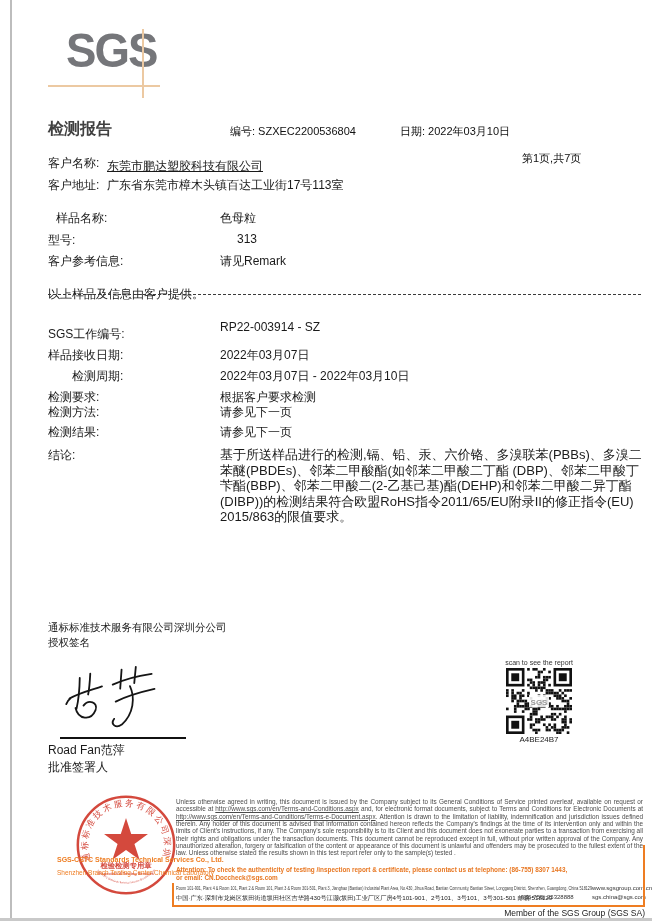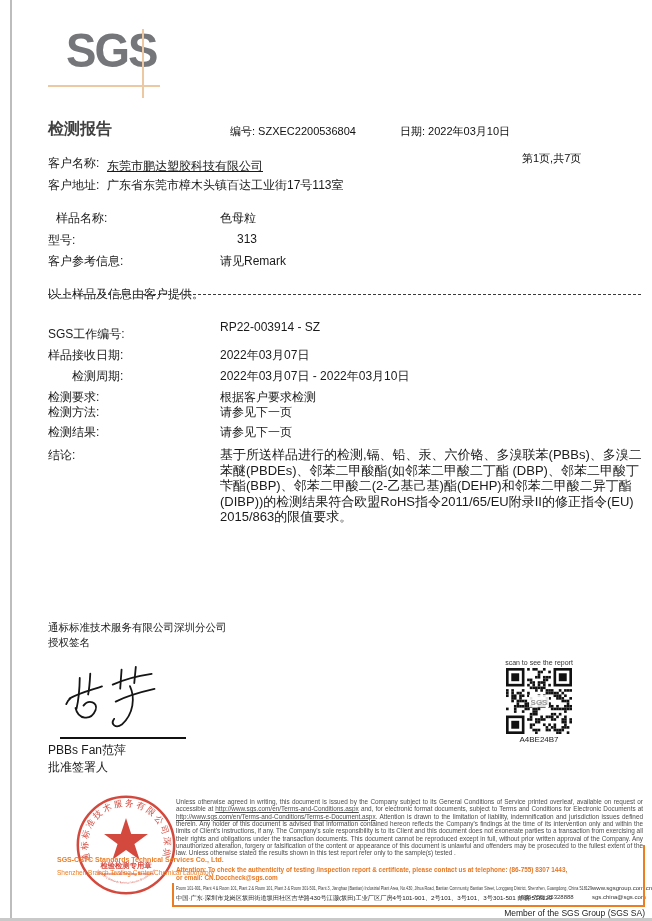--- a/index.html
+++ b/index.html
@@ -94,21 +94,21 @@
     <path d="M33,8 C32,16 31,24 29,31"></path>
     <path d="M14,45 C16,58 30,61 36,49 C40,40 29,36 23,43"></path>
     <path d="M57,22 C72,16 88,14 101,13"></path>
     <path d="M68,6 C67,13 66,20 65,27"></path>
     <path d="M84,4 C83,10 82,16 81,22"></path>
     <path d="M76,25 C81,38 78,56 64,67 C57,71 51,66 56,60"></path>
     <path d="M59,41 C74,35 90,32 103,30"></path>
   </g>
 </svg>
 <div class="abs sig-line"></div>
-<span class="t" style="left:48px;top:742px;">PBBs Fan范萍</span>
+<span class="t" style="left:48px;top:742px;">Road Fan范萍</span>
 <span class="t" style="left:48px;top:759px;">批准签署人</span>
 
 <div class="abs qr-wrap">
   <span class="qr-cap">scan to see the report</span>
   <svg class="qr-code-box" viewBox="0 0 66 66">
       <rect width="66" height="66" fill="#fff"></rect>
       <rect x="21.12" y="0.00" width="2.64" height="2.64" fill="#111"></rect>
       <rect x="26.40" y="0.00" width="2.64" height="2.64" fill="#111"></rect>
       <rect x="29.04" y="0.00" width="2.64" height="2.64" fill="#111"></rect>
       <rect x="36.96" y="0.00" width="2.64" height="2.64" fill="#111"></rect>

